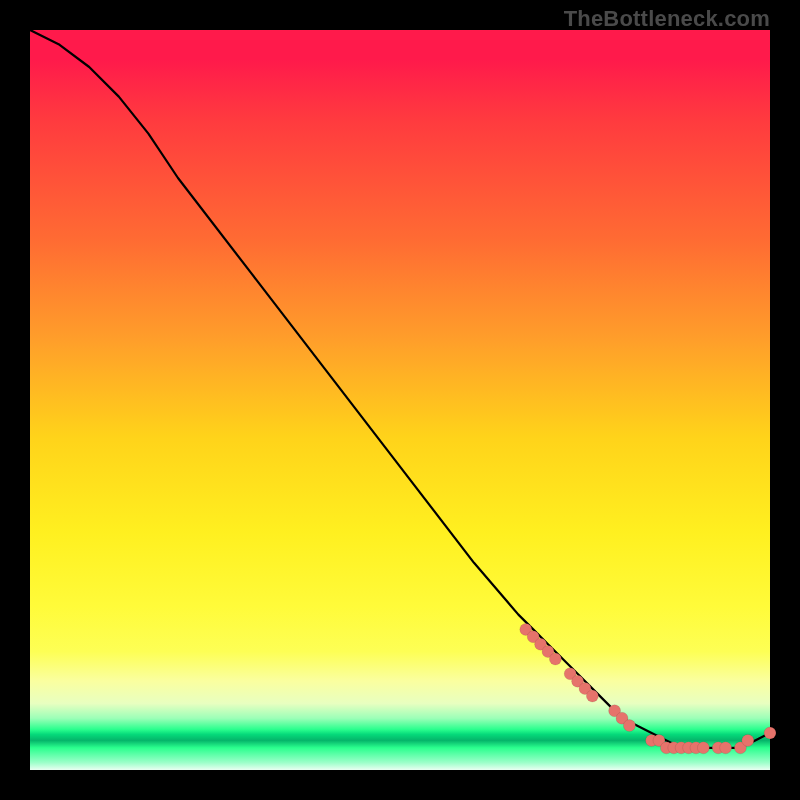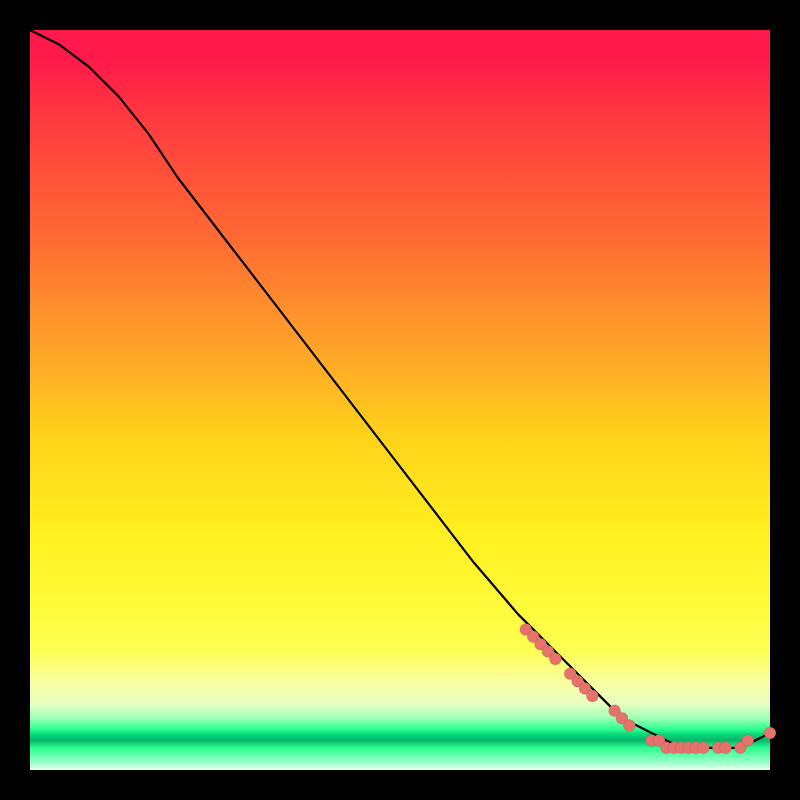--- a/index.html
+++ b/index.html
@@ -74,20 +74,21 @@
   .dot {
     fill: #e6736b;
     stroke: rgba(0,0,0,0.15);
     stroke-width: 0.6;
   }
 </style>
 </head>
 <body>
 
 <div class="frame">
+  <div class="watermark">TheBottleneck.com</div>
   <div class="plot-area">
     <svg class="curve" viewBox="0 0 740 740">
       <path id="curve-path" class="curve-path" d="M0.0 0.0 L29.6 14.8 L59.2 37.0 L88.8 66.6 L118.4 103.6 L148.0 148.0 L222.0 244.2 L296.0 340.4 L370.0 436.6 L444.0 532.8 L488.4 584.6 L503.2 599.4 L518.0 614.2 L532.8 629.0 L547.6 643.8 L562.4 658.6 L577.2 673.4 L592.0 688.2 L606.8 695.6 L621.6 703.0 L636.4 710.4 L651.2 717.8 L666.0 717.8 L680.8 717.8 L695.6 717.8 L710.4 717.8 L725.2 710.4 L740.0 703.0"></path>
       <g id="dots-group">
           <circle cx="495.8" cy="599.4" r="6" class="dot"></circle>
           <circle cx="503.2" cy="606.8" r="6" class="dot"></circle>
           <circle cx="510.6" cy="614.2" r="6" class="dot"></circle>
           <circle cx="518.0" cy="621.6" r="6" class="dot"></circle>
           <circle cx="525.4" cy="629.0" r="6" class="dot"></circle>
           <circle cx="540.2" cy="643.8" r="6" class="dot"></circle>

